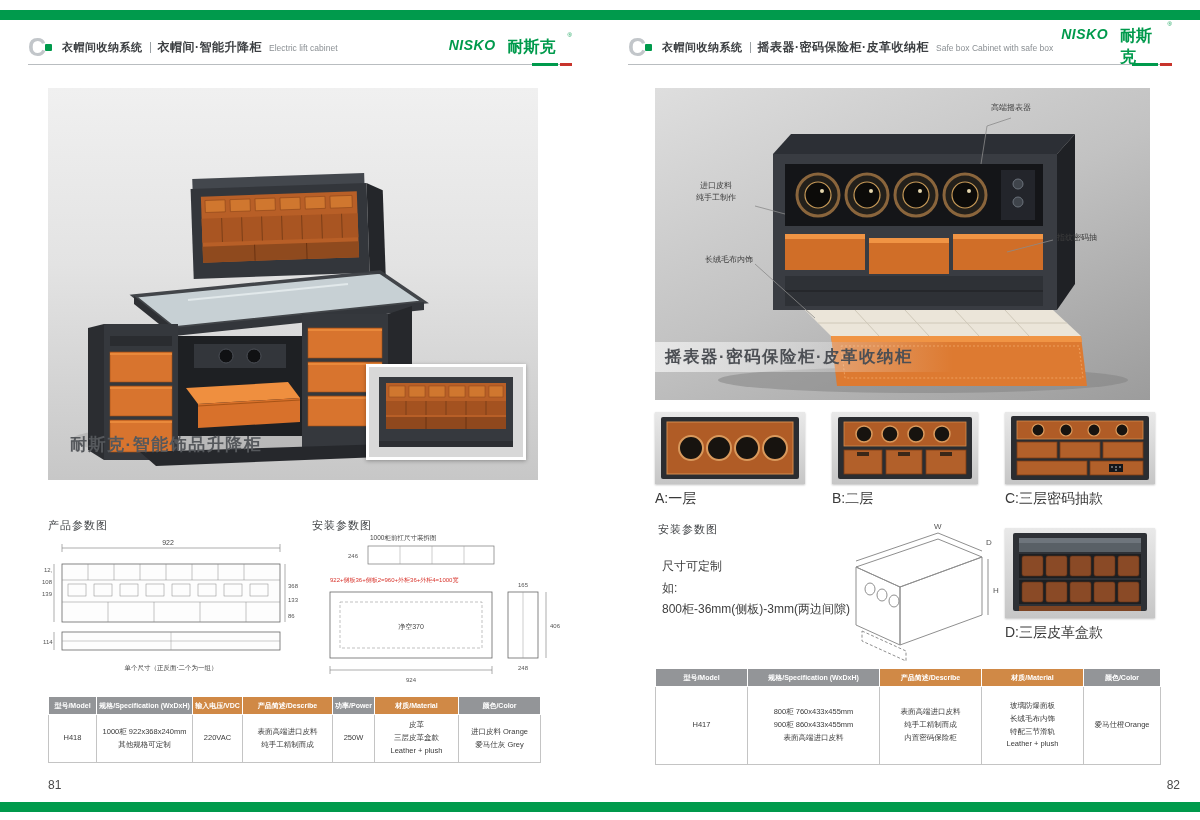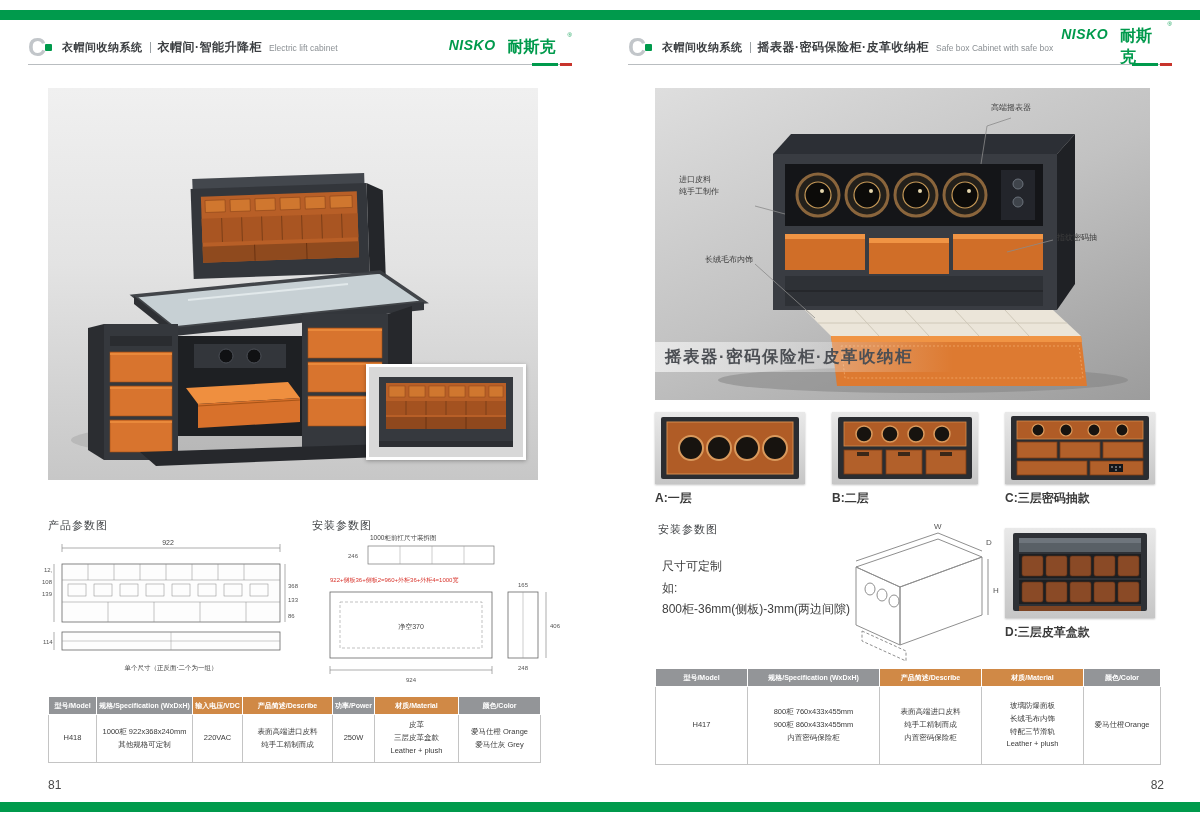--- a/index.html
+++ b/index.html
@@ -33,46 +33,46 @@
   
   .hero-left{position:absolute;top:88px;left:48px;width:490px;height:392px;background:linear-gradient(180deg,#f0f0f0 0%,#e3e3e3 45%,#c7c7c7 100%)}
   .hero-left svg{position:absolute;left:0;top:0}
   .hero-caption-left{position:absolute;left:22px;bottom:24px;font-size:17px;font-weight:bold;color:#55585c;letter-spacing:1.5px}
   .inset{position:absolute;right:12px;bottom:20px;width:160px;height:96px;background:#d9d9d9;border:3px solid #fff;box-shadow:0 1px 4px rgba(0,0,0,.3)}
 
   .hero-right{position:absolute;top:88px;left:55px;width:495px;height:312px;background:linear-gradient(155deg,#dedede 0%,#c2c2c2 50%,#9c9c9c 100%)}
   .hero-right svg{position:absolute;left:0;top:0}
   .callout{position:absolute;font-size:8px;color:#3e3e3e;line-height:1.5;white-space:pre-line}
   .co-winder{left:336px;top:14px}
-  .co-leather{left:24px;top:86px;width:74px;text-align:left}
+  .co-leather{left:24px;top:92px;width:74px;text-align:center}
   .co-plush{left:12px;top:166px;width:86px;text-align:right}
   .co-finger{left:402px;top:144px}
   .hero-caption-right{position:absolute;left:0;top:254px;font-size:16.5px;font-weight:bold;color:#4c4f54;letter-spacing:1.5px;padding:4px 40px 4px 10px;background:linear-gradient(90deg,rgba(240,240,240,.8),rgba(240,240,240,0))}
 
   
   .sec-title{position:absolute;font-size:11px;font-weight:normal;color:#3c3f42;letter-spacing:1px}
   .note-block{position:absolute;font-size:12px;color:#3e3e3e;line-height:1.8;white-space:pre-line}
   .drawing{position:absolute}
 
   
   .tile{position:absolute;background:linear-gradient(180deg,#e9e9e9,#c6c6c6);box-shadow:0 1px 2px rgba(0,0,0,.25)}
-  .tile-label{position:absolute;font-size:12px;font-weight:bold;color:#3a3a3a}
+  .tile-label{position:absolute;font-size:14px;font-weight:normal;color:#3a3a3a}
 
   
   .spec-table{position:absolute;border-collapse:collapse;table-layout:fixed;border:1px solid #bcbcbc}
   .spec-table th{color:#fff;font-size:7px;font-weight:bold;text-align:center;vertical-align:middle;padding:4px 2px;border:1px solid #fff;white-space:pre-line;line-height:1.3}
   .spec-table td{font-size:7.5px;color:#3a3a3a;text-align:center;vertical-align:middle;border:1px solid #c4c4c4;white-space:pre-line;padding:3px 2px;background:#fff;line-height:1.7}
   .th-gray{background:#939598}
   .th-orange{background:#d08946}
   .tbl-left td{height:48px}
   .tbl-right td{height:78px}
 
   .pageno{position:absolute;top:778px;font-size:12px;color:#4a4a4a}
   .pageno.l{left:48px}
-  .pageno.r{right:36px}
+  .pageno.r{right:20px}
 
   text{font-family:"Liberation Sans","DejaVu Sans",sans-serif}
 </style>
 </head>
 <body>
 
 <div class="bar top"></div>
 <div class="bar bottom"></div>
 
 <div class="page left">
@@ -154,20 +154,21 @@
       <rect x="130" y="248" width="124" height="100" fill="#1e2023"></rect>
       <rect x="146" y="256" width="92" height="24" fill="#33363b"></rect>
       <circle cx="178" cy="268" r="7" fill="#101113" stroke="#4a4e55" stroke-width="1"></circle>
       <circle cx="206" cy="268" r="7" fill="#101113" stroke="#4a4e55" stroke-width="1"></circle>
       <polygon points="138,300 240,294 252,310 150,316" fill="#ef8f3f"></polygon>
       <polygon points="150,316 252,310 252,334 150,340" fill="#d8712b"></polygon>
       <line x1="150" y1="318" x2="252" y2="312" stroke="#a85417" stroke-width="1"></line>
 
       <polygon points="92,364 340,356 358,368 108,378" fill="#26282c"></polygon>
     </svg>
+    <div class="hero-caption-left">耐斯克·智能饰品升降柜</div>
     <div class="inset">
       <svg width="154" height="90" viewBox="0 0 154 90">
         <rect x="0" y="0" width="154" height="90" fill="#d8d8d8"></rect>
         <rect x="10" y="10" width="134" height="64" fill="#36393e"></rect>
         <rect x="17" y="16" width="120" height="46" fill="#b85f27"></rect>
         <rect x="20" y="19" width="16" height="11" fill="#d0772f" stroke="#8a4418" stroke-width="0.5"></rect>
         <rect x="40" y="19" width="16" height="11" fill="#d0772f" stroke="#8a4418" stroke-width="0.5"></rect>
         <rect x="60" y="19" width="16" height="11" fill="#d0772f" stroke="#8a4418" stroke-width="0.5"></rect>
         <rect x="80" y="19" width="16" height="11" fill="#d0772f" stroke="#8a4418" stroke-width="0.5"></rect>
         <rect x="100" y="19" width="16" height="11" fill="#d0772f" stroke="#8a4418" stroke-width="0.5"></rect>
@@ -282,21 +283,21 @@
       <td>H418</td>
       <td>1000柜 922x368x240mm
 其他规格可定制</td>
       <td>220VAC</td>
       <td>表面高端进口皮料
 纯手工精制而成</td>
       <td>250W</td>
       <td>皮革
 三层皮革盒款
 Leather + plush</td>
-      <td>爱马仕橙 Orange
+      <td>进口皮料 Orange
 爱马仕灰 Grey</td>
     </tr>
   </tbody>
     </table>
 
   <div class="pageno l">81</div>
 </div>
 
 <div class="page right">
 
@@ -490,21 +491,21 @@
       <th class="th-gray">型号/Model</th>
       <th class="th-gray">规格/Specification (WxDxH)</th>
       <th class="th-orange">产品简述/Describe</th>
       <th class="th-orange">材质/Material</th>
       <th class="th-gray">颜色/Color</th>
     </tr>
     <tr>
       <td>H417</td>
       <td>800柜 760x433x455mm
 900柜 860x433x455mm
-内置密码保险柜</td>
+表面高端进口皮料</td>
       <td>表面高端进口皮料
 纯手工精制而成
 内置密码保险柜</td>
       <td>玻璃防爆面板
 长绒毛布内饰
 特配三节滑轨
 Leather + plush</td>
       <td>爱马仕橙Orange</td>
     </tr>
   </tbody>

